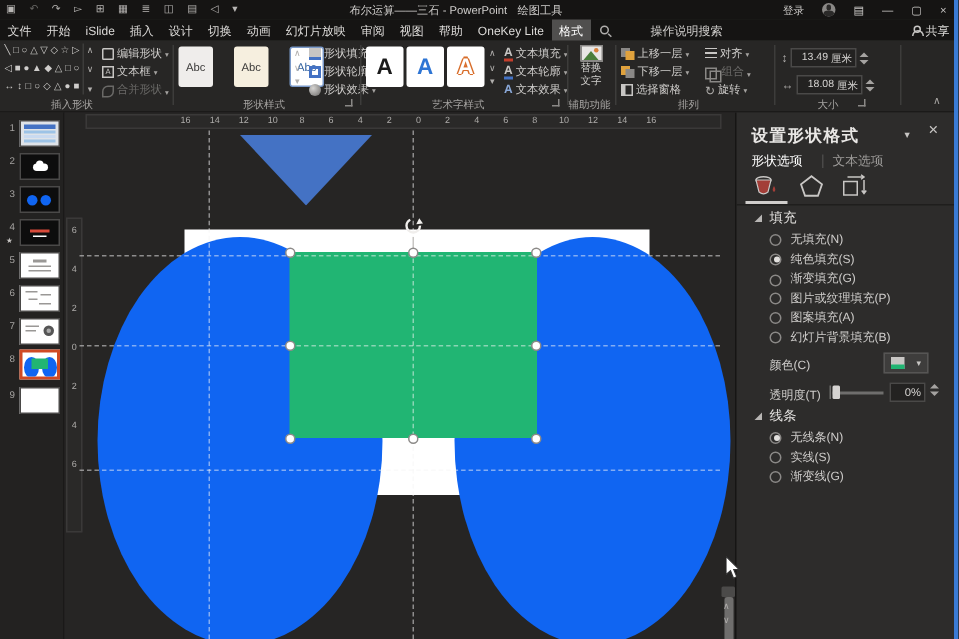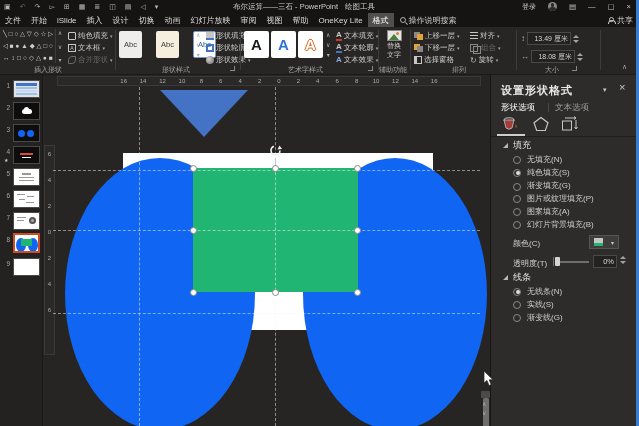--- a/index.html
+++ b/index.html
@@ -21,39 +21,39 @@
   .avatar:after { content:""; position:absolute; left:1.2px; top:5.4px; width:6.6px; height:4px; border-radius:50% 50% 0 0; background:#2b2a29; }
   .winbtn { font-size:7.5px; color:#c8c6c4; }
 
   
   #menubar { position:absolute; left:0; top:13px; width:639px; height:14px; background:#151413; display:flex; align-items:center; }
   .tab { font-size:8px; color:#dddbd9; padding:2px 5px; white-space:nowrap; }
   .tab.sel { background:#504f4e; color:#ffffff; }
   .tellme { display:flex; align-items:center; gap:3px; margin-left:6px; }
   .tellme-glass { width:6px; height:6px; border:1px solid #b0aeac; border-radius:50%; position:relative; }
   .tellme-glass:after { content:""; position:absolute; left:4.5px; top:5px; width:3px; height:1px; background:#b0aeac; transform:rotate(45deg); }
-  .tellme-label { font-size:8px; color:#cfcdcb; }
+  .tellme-label { font-size:8px; color:#cfcdcb;margin-left:25px; }
   .share { margin-left:auto; margin-right:6px; display:flex; align-items:center; gap:3px; }
   .person-ic { width:7px; height:7px; position:relative; }
   .person-ic:before { content:""; position:absolute; left:2px; top:0; width:3px; height:3px; border-radius:50%; border:1px solid #c8c6c4; }
   .person-ic:after { content:""; position:absolute; left:0.5px; top:3.8px; width:6px; height:3px; border:1px solid #c8c6c4; border-bottom:none; border-radius:4px 4px 0 0; }
   .share-label { font-size:8px; color:#dddbd9; }
 
   
   #ribbon { position:absolute; left:0; top:27px; width:639px; height:48px; background:#272625; border-bottom:1px solid #1b1a19; }
   .gdiv { position:absolute; top:3px; width:1px; height:40px; background:#3d3c3b; }
   .grplabel { position:absolute; top:38px; font-size:7px; color:#a5a3a1; white-space:nowrap; }
   .launcher { position:absolute; top:39px; width:5px; height:5px; border-right:1px solid #8a8886; border-bottom:1px solid #8a8886; }
   .gallery { position:absolute; left:3px; top:2px; width:50px; height:34px; display:flex; flex-direction:column; justify-content:space-between; }
   .gal-row { display:flex; justify-content:space-between; }
   .gal-g { font-size:6.5px; color:#cfcdcb; line-height:10px; }
   .gal-scroll { position:absolute; left:55px; top:2px; width:9px; height:34px; border-left:1px solid #3d3c3b; display:flex; flex-direction:column; align-items:center; justify-content:space-between; font-size:6px; color:#b0aeac; }
   .rbtn { position:absolute; display:flex; align-items:center; gap:2px; font-size:7.5px; color:#cfcdcb; white-space:nowrap; }
   .rbtn .drop { font-size:5px; color:#a5a3a1; }
-  .rbtn.disabled { color:#6a6967; }
+  .rbtn.disabled { color:#6a6967;align-items:flex-end; }
   .mini-fill { width:8px; height:8px; background:#c8c6c4; border-bottom:2px solid #4472c4; }
   .mini-outline { width:8px; height:8px; border:2px solid #4472c4; }
   .mini-effect { width:8px; height:8px; border-radius:50%; background:radial-gradient(circle at 35% 35%, #d6d4d2, #6a6967); }
   .mini-shape { width:8px; height:8px; border:1px solid #c8c6c4; border-radius:1px; }
   .mini-textbox { width:8px; height:8px; border:1px solid #c8c6c4; font-size:5px; line-height:7px; text-align:center; color:#c8c6c4; }
   .mini-merge { width:8px; height:8px; border:1px solid #6a6967; border-radius:50% 0 50% 0; }
   .mini-A { font-size:8px; font-weight:bold; line-height:8px; }
   .abc-box { width:23px; height:27px; border-radius:2px; font-size:7.5px; display:flex; align-items:center; justify-content:center; color:#3b3a39; }
   .a-box { width:25px; height:27px; border-radius:2px; background:#ffffff; font-size:15px; font-weight:bold; display:flex; align-items:center; justify-content:center; }
   .updownmore { display:flex; flex-direction:column; justify-content:space-between; height:27px; font-size:6px; color:#b0aeac; align-items:center; }
@@ -224,21 +224,21 @@
         <span class="gal-g">■</span>
     </div>
   </div>
   <div class="gal-scroll">
       <span>∧</span>
       <span>∨</span>
       <span>▾</span>
     </div>
   <div class="rbtn" style="left:68px; top:4px;">
     <span class="mini-shape"></span>
-    <span>纯色填充</span>
+    <span>编辑形状</span>
       <span class="drop">▾</span>
   </div>
   <div class="rbtn" style="left:68px; top:16px;">
     <span class="mini-textbox">A</span>
     <span>文本框</span>
       <span class="drop">▾</span>
   </div>
   <div class="rbtn disabled" style="left:68px; top:28px;">
     <span class="mini-merge"></span>
     <span>合并形状</span>

